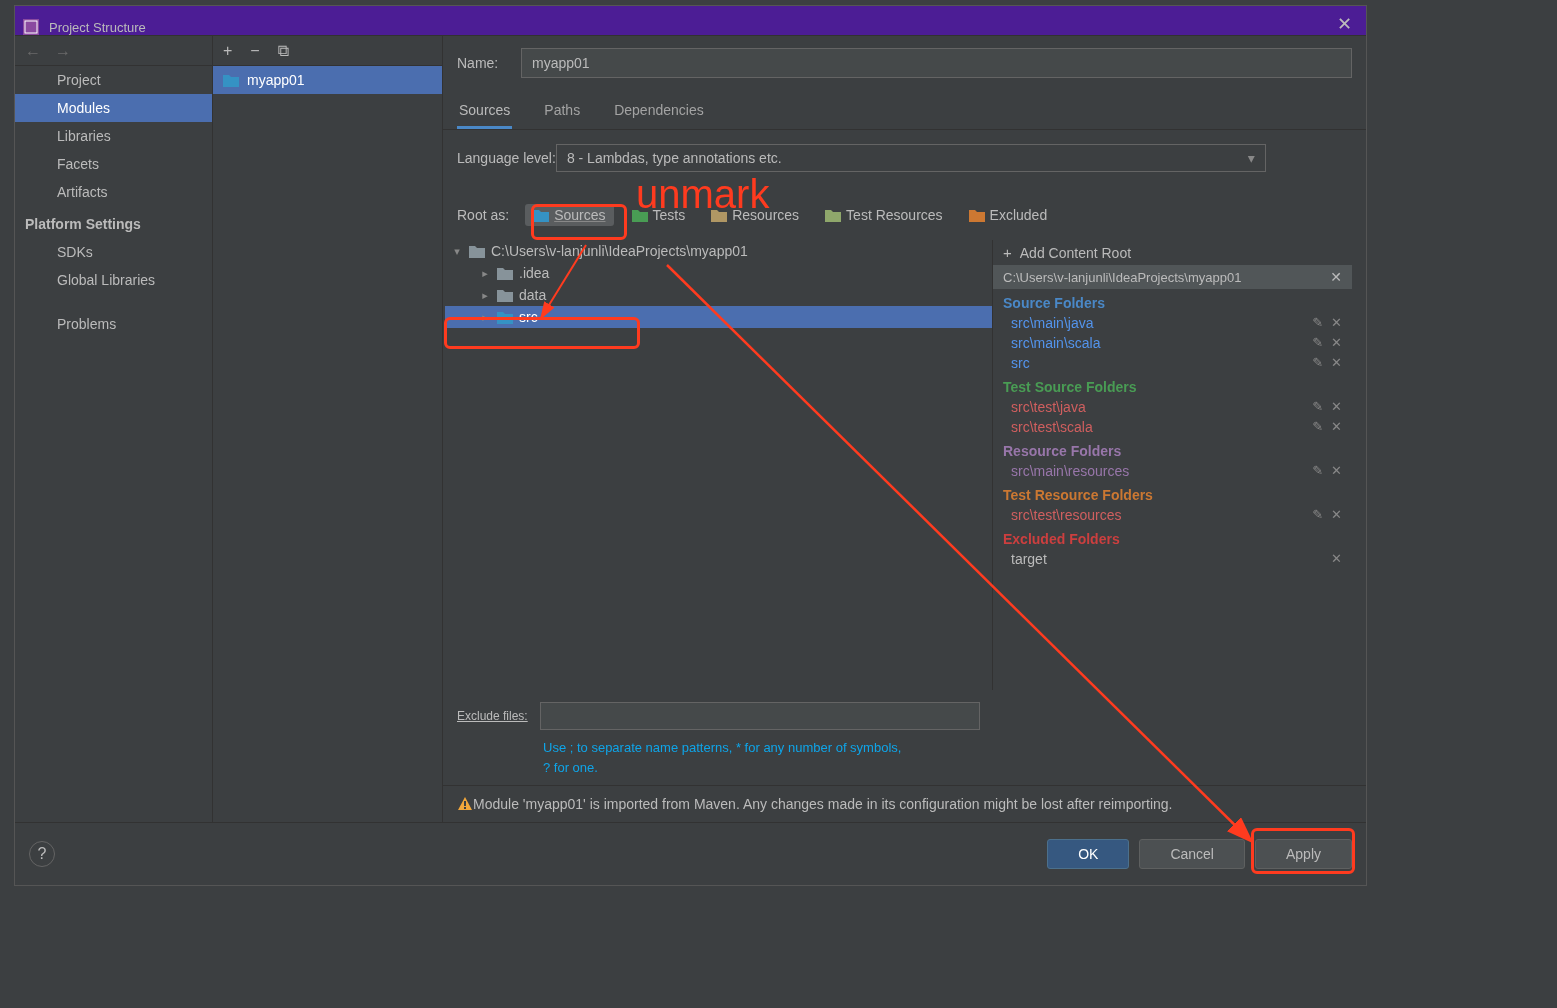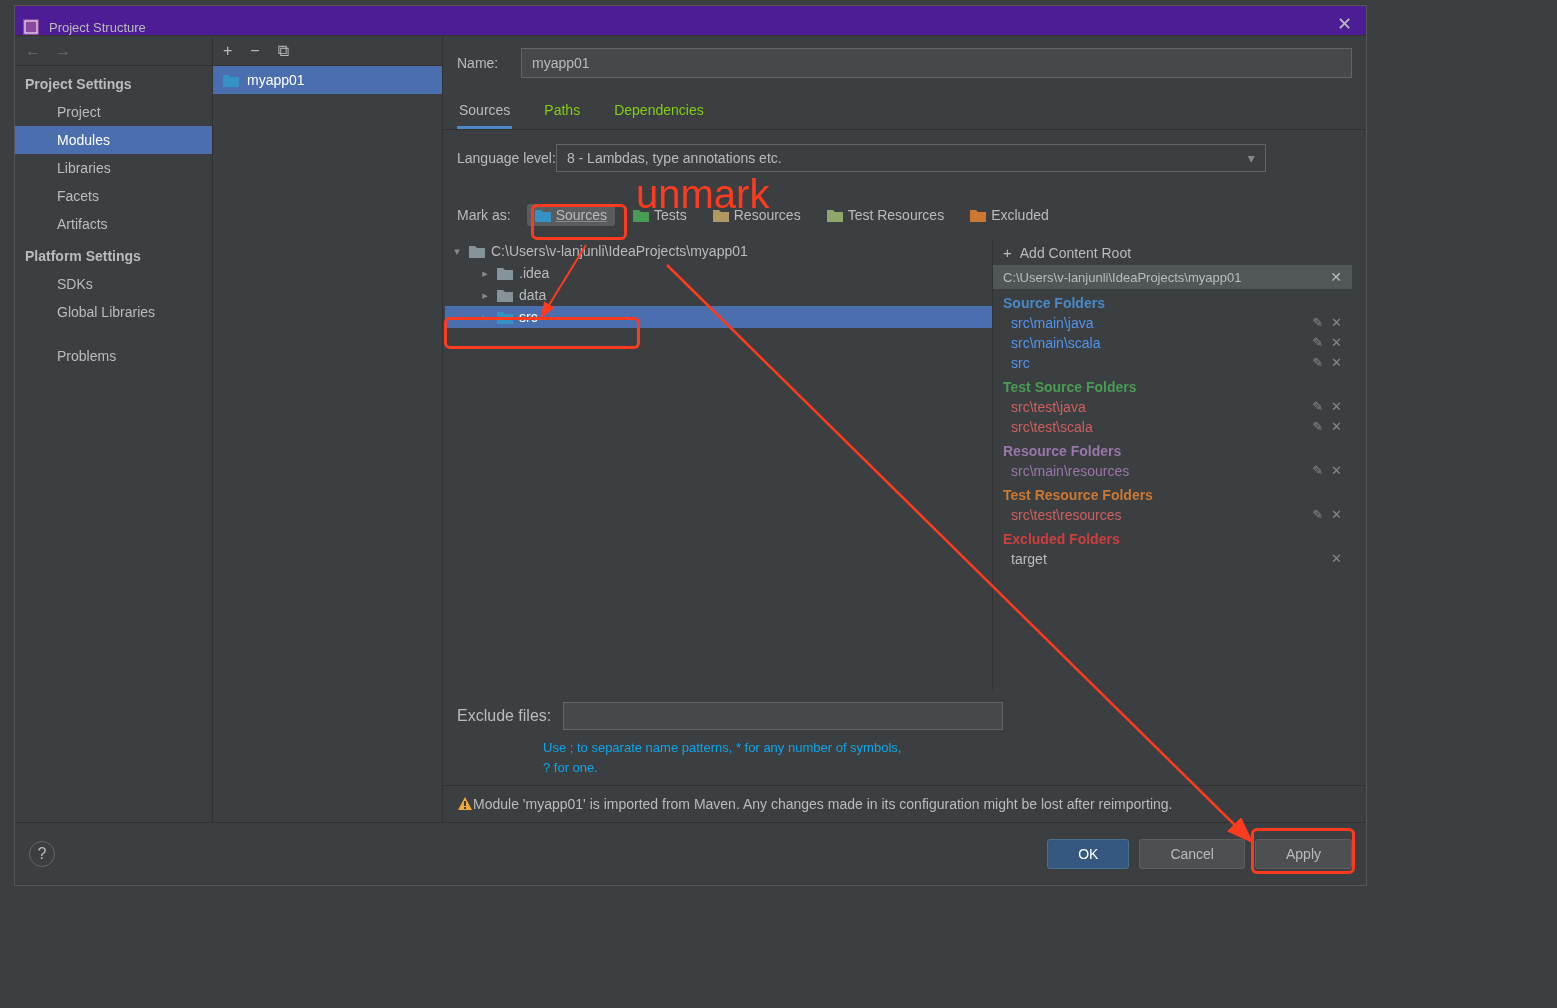--- a/index.html
+++ b/index.html
@@ -20,21 +20,21 @@
 .mid-panel { width: 230px; background: #3c3f41; border-right: 1px solid #323232; display: flex; flex-direction: column; }
 .mid-toolbar { height: 30px; display: flex; align-items: center; padding: 0 10px; gap: 18px; border-bottom: 1px solid #323232; }
 .mid-toolbar .tb-icon { color: #bbb; font-size: 16px; cursor: pointer; }
 .module-row { display: flex; align-items: center; gap: 8px; padding: 6px 10px; background: #4b6eaf; color: #fff; font-size: 14px; }
 .folder-icon { width: 16px; height: 14px; display: inline-block; flex-shrink: 0; }
 .right-panel { flex: 1; display: flex; flex-direction: column; padding: 12px 0 0 0; position: relative; overflow: hidden; }
 .name-row { display: flex; align-items: center; padding: 0 14px 16px 14px; gap: 14px; }
 .name-label { font-size: 14px; color: #bbbbbb; width: 50px; }
 .name-input { flex: 1; background: #45494a; border: 1px solid #646464; color: #bbbbbb; padding: 6px 10px; font-size: 14px; }
 .tabs { display: flex; gap: 30px; padding: 0 14px; border-bottom: 1px solid #323232; }
-.tab { padding: 8px 2px; font-size: 14px; color: #84cc16; cursor: pointer; border-bottom: 3px solid transparent; }
+.tab { padding: 8px 2px; font-size: 14px; color: #a3a3a3; cursor: pointer; border-bottom: 3px solid transparent; }
 .tab.active { color: #bbbbbb; border-bottom: 3px solid #4a88c7; }
 .lang-row { display: flex; align-items: center; padding: 14px 14px 8px 14px; }
 .lang-label { font-size: 14px; }
 .lang-select { flex: 1; background: #3c3f41; border: 1px solid #646464; color: #bbbbbb; padding: 5px 10px; font-size: 14px; display: flex; justify-content: space-between; align-items: center; max-width: 710px; }
 .mark-row { display: flex; align-items: center; padding: 24px 14px 8px 14px; gap: 10px; flex-wrap: wrap; }
 .mark-label { font-size: 14px; margin-right: 6px; }
 .mark-btn { display: flex; align-items: center; gap: 5px; padding: 3px 8px; font-size: 14px; background: transparent; border: none; color: #bbbbbb; cursor: pointer; }
 .mark-btn.selected { background: #5a5d5f; border-radius: 3px; }
 .mark-btn .mk-icon { width: 16px; height: 14px; }
 .content-split { flex: 1; display: flex; padding: 6px 14px 0 0; overflow: hidden; }
@@ -56,21 +56,21 @@
 .cat-testres { color: #cc7832; }
 .cat-excluded { color: #cc3f3f; }
 .folder-item { display: flex; align-items: flex-start; justify-content: space-between; padding: 2px 10px 2px 18px; }
 .folder-item .path { flex: 1; }
 .folder-item .actions { display: flex; gap: 8px; color: #888; font-size: 13px; }
 .path-blue { color: #5394ec; }
 .path-red { color: #d05f5f; }
 .path-purple { color: #9876aa; }
 .path-plain { color: #bbbbbb; }
 .exclude-row { display: flex; align-items: center; padding: 12px 14px 4px 14px; gap: 12px; }
-.exclude-label { font-size: 16px; }
+.exclude-label { font-size: 12px; text-decoration: underline; }
 .exclude-input { flex: 1; max-width: 440px; background: #45494a; border: 1px solid #646464; padding: 5px 8px; color: #bbb; font-size: 14px; }
 .hint { font-size: 13px; color: #0ea5e9; padding: 4px 14px 8px 100px; line-height: 1.5; }
 .warning-row { border-top: 1px solid #323232; padding: 10px 14px; display: flex; align-items: center; font-size: 14px; }
 .warn-icon { width: 16px; height: 16px; }
 .button-bar { border-top: 1px solid #323232; padding: 16px 14px; display: flex; justify-content: flex-end; gap: 10px; align-items: center; }
 .button-bar .help { width: 26px; height: 26px; border: 1px solid #646464; border-radius: 50%; text-align: center; line-height: 24px; margin-right: auto; color: #bbb; }
 .btn { padding: 6px 30px; font-size: 14px; border: 1px solid #5e6060; background: #4c5052; color: #bbbbbb; cursor: pointer; border-radius: 3px; }
 .btn.primary { background: #365880; border-color: #4c708c; color: #fff; }
 .annotation-text { position: absolute; color: #ff3b1f; font-size: 40px; font-weight: 500; pointer-events: none; }
 .red-box { position: absolute; border: 3px solid #ff3b1f; border-radius: 6px; pointer-events: none; }
@@ -91,21 +91,20 @@
     <span class="close-x">✕</span>
   </div>
 
   <div class="body-area">
 
     <div class="left-panel">
       <div class="nav-arrows">
         <span>←</span>
         <span>→</span>
       </div>
-      <div class="section-heading">Project Settings</div>
       <div class="nav-item">Project</div>
       <div class="nav-item selected">Modules</div>
       <div class="nav-item">Libraries</div>
       <div class="nav-item">Facets</div>
       <div class="nav-item">Artifacts</div>
       <div class="section-heading">Platform Settings</div>
       <div class="nav-item">SDKs</div>
       <div class="nav-item">Global Libraries</div>
       <div style="height:16px"></div>
       <div class="nav-item" style="padding-left:42px">Problems</div>
@@ -136,21 +135,21 @@
         <div class="tab">Dependencies</div>
       </div>
       <div class="lang-row">
         <span class="lang-label">Language level:</span>
         <div class="lang-select">
           <span>8 - Lambdas, type annotations etc.</span>
           <span style="color:#888">▾</span>
         </div>
       </div>
       <div class="mark-row">
-        <span class="mark-label">Mark as:</span>
+        <span class="mark-label">Root as:</span>
         <button class="mark-btn selected">
           <svg class="mk-icon" viewBox="0 0 16 14">
               <path d="M0 2h6l2 2h8v10H0z" fill="#3592c4"></path>
             </svg>
           <span style="text-decoration:underline;text-decoration-color:#888">Sources</span>
         </button>
         <button class="mark-btn">
           <svg class="mk-icon" viewBox="0 0 16 14">
               <path d="M0 2h6l2 2h8v10H0z" fill="#499c54"></path>
             </svg>

